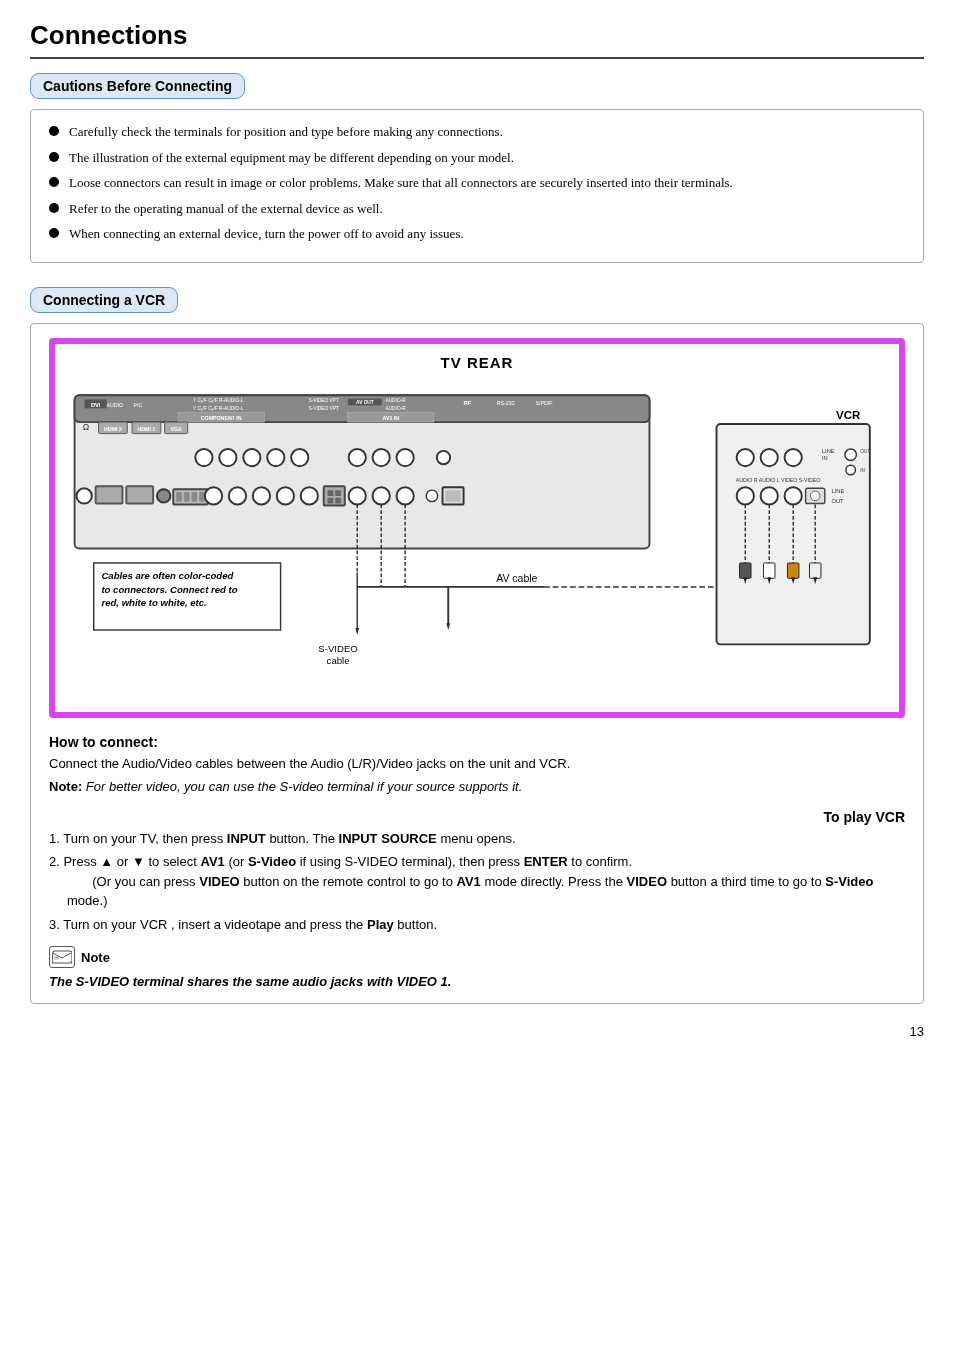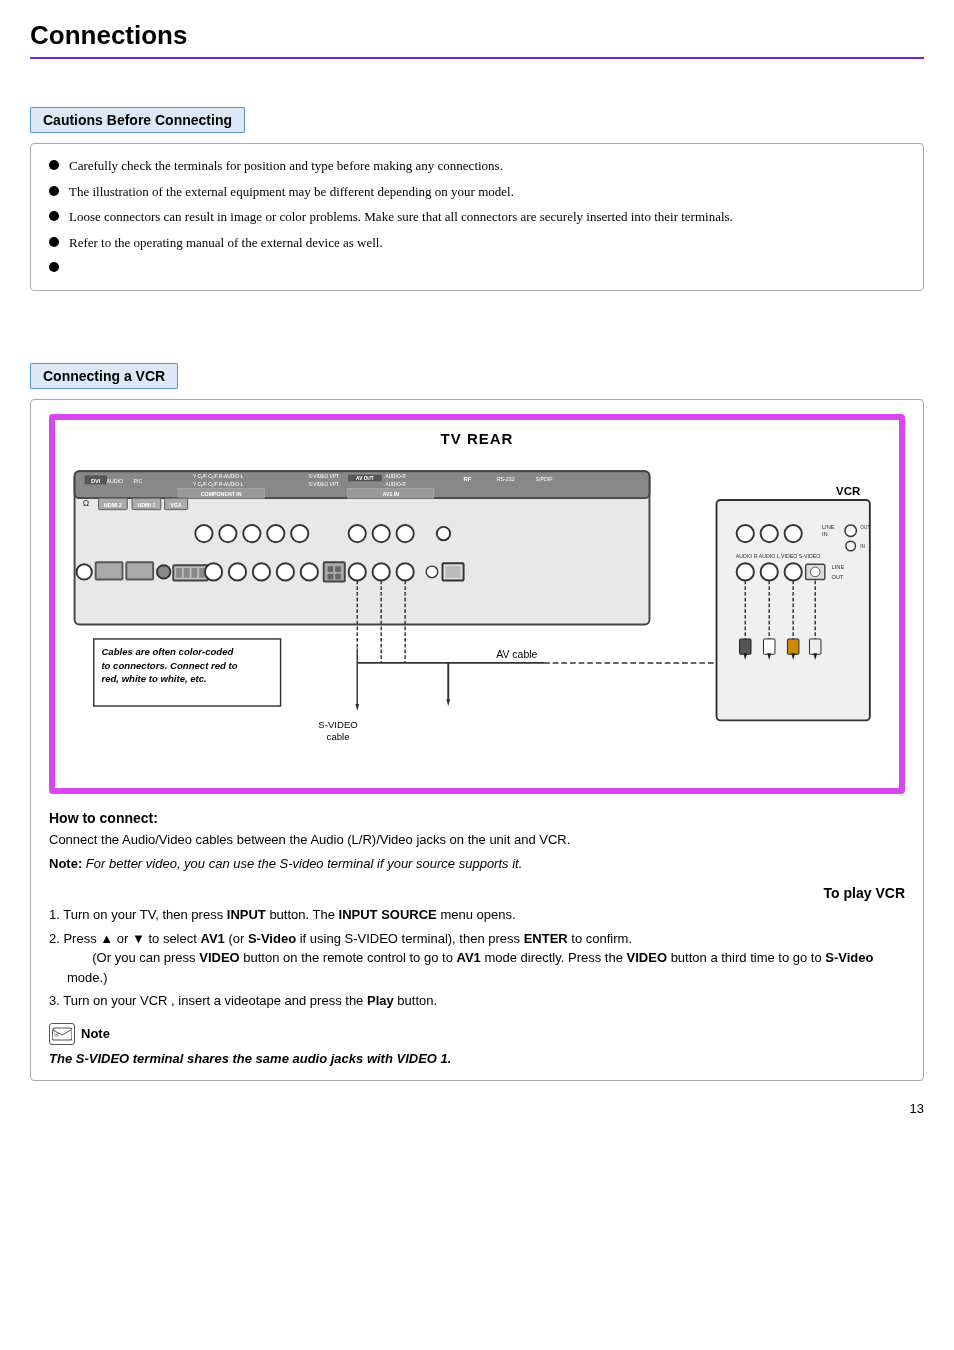--- a/index.html
+++ b/index.html
@@ -9,34 +9,34 @@
       background: #fff;
       color: #000;
       width: 954px;
       min-height: 1350px;
       padding: 20px 30px;
     }
 
     .page-title {
       font-size: 26px;
       font-weight: bold;
-      border-bottom: 2px solid #6d28d9;
+      border-bottom: 2px solid #404040;
       padding-bottom: 6px;
+      margin-bottom: 14px;
     }
 
     .section-header {
       background: #dce8f5;
       border: 1.5px solid #5599cc;
       display: inline-block;
       padding: 4px 12px;
       font-size: 14px;
       font-weight: bold;
       margin-bottom: 10px;
-      border-radius: 1px;
-      margin-top: 48px;
+      border-radius: 9px;
     }
 
     .cautions-box {
       border: 1.5px solid #aaa;
       border-radius: 4px;
       padding: 12px 18px;
       margin-bottom: 24px;
       font-family: Liberation Serif, serif;
     }
 
@@ -187,20 +187,21 @@
         <li>
           <span class="bullet"></span>
           <span>Loose connectors can result in image or color problems.  Make sure that all connectors are securely inserted into their terminals.</span>
         </li>
         <li>
           <span class="bullet"></span>
           <span>Refer to the operating manual of the external device as well.</span>
         </li>
         <li>
           <span class="bullet"></span>
+          <span>When connecting an external device, turn the power off to avoid any issues.</span>
         </li>
       </ul>
   </div>
 </div>
 
 <div>
   <div class="section-header">Connecting a VCR</div>
   <div class="vcr-section">
 
     <div class="tv-rear-box">

